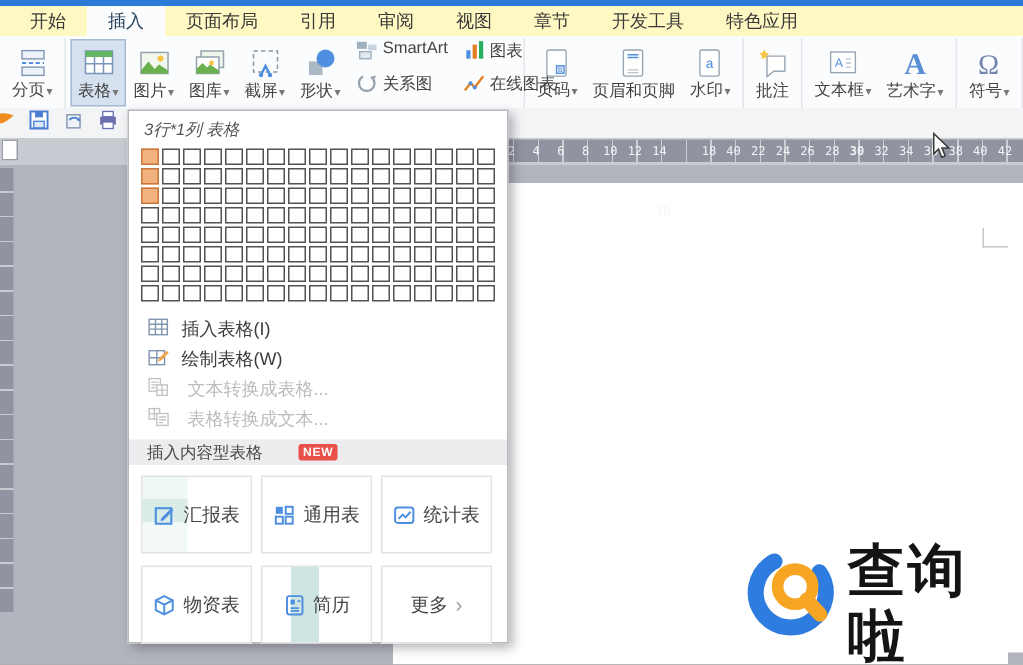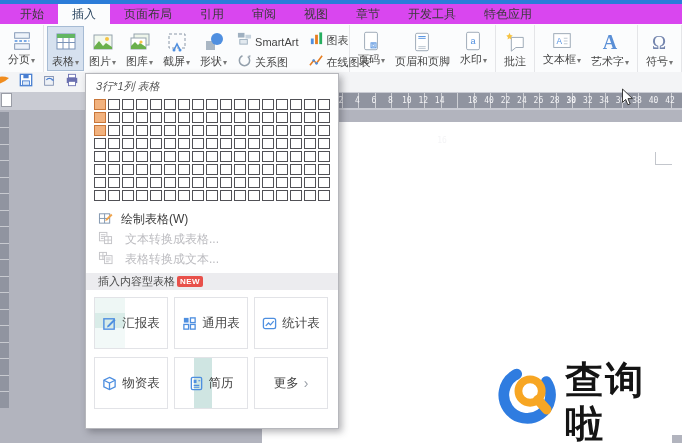--- a/index.html
+++ b/index.html
@@ -1,35 +1,35 @@
 <!DOCTYPE html>
 <html><head>
 <meta charset="utf-8">
 <style>
   html,body{margin:0;padding:0;background:#888;}
   #app{position:relative;width:682px;height:443px;overflow:hidden;background:#fbfcfd;
        font-family:"Liberation Sans","DejaVu Sans",sans-serif;user-select:none;}
   
   .top-strip{position:absolute;left:0;top:0;width:682px;height:4px;background:#2b7cd9;}
-  .tabbar{position:absolute;left:0;top:4px;width:682px;height:20px;background:#d946ef;
+  .tabbar{position:absolute;left:0;top:4px;width:682px;height:20px;background:#fef9c3;
           display:flex;align-items:stretch;padding-left:6px;box-sizing:border-box;}
   .tab{font-size:12px;color:#3a3a3a;padding:0 14px;display:flex;align-items:center;cursor:pointer;}
   .tab.active{background:#fbfcfd;color:#1f3b57;}
   
   .ribbon{position:absolute;left:0;top:25px;width:682px;height:47px;background:#fbfcfd;
           border-bottom:1px solid #e0e1e4;display:flex;align-items:stretch;overflow:hidden;}
   .rgroup{display:flex;align-items:stretch;border-right:1px solid #e4e5e8;padding:0 3px;}
   .rbtn{display:flex;flex-direction:column;align-items:center;justify-content:flex-start;
         padding:3px 4px 2px;margin:1px 0;cursor:pointer;border:1px solid transparent;}
   .rbtn .icon{height:24px;display:flex;align-items:center;justify-content:center;}
   .rbtn .lbl{font-size:11px;color:#444;white-space:nowrap;line-height:14px;}
   .rbtn.hl{background:#d6e1ef;border-color:#a6bbd4;}
   .arrow{font-size:8px;color:#777;margin-left:1px;}
   .stack{display:flex;flex-flow:column wrap;height:44px;align-content:flex-start;margin:1px 0;}
-  .sbtn{display:flex;align-items:flex-end;gap:3px;height:22px;padding:0 5px;font-size:11px;color:#444;cursor:pointer;white-space:nowrap;}
+  .sbtn{display:flex;align-items:flex-start;gap:3px;height:22px;padding:0 5px;font-size:11px;color:#444;cursor:pointer;white-space:nowrap;}
   
   .belt{position:absolute;left:0;top:72px;width:682px;height:20px;background:#f3f4f6;
         display:flex;align-items:center;gap:7px;}
   .qbtn{width:16px;height:16px;display:flex;align-items:center;justify-content:center;cursor:pointer;}
   
   .rulerzone{position:absolute;left:0;top:92px;width:682px;height:18px;background:#c9cbd3;}
   .tabsel{position:absolute;left:1px;top:1px;width:11px;height:14px;background:#fff;border:1px solid #9a9da6;box-sizing:border-box;}
   .hruler{position:absolute;left:310px;top:1px;width:372px;height:15px;background:#9094a0;
           background-image:repeating-linear-gradient(90deg,transparent 0 15.5px,rgba(255,255,255,.55) 15.5px 16.45px);}
   .hrnum{position:absolute;top:0;height:15px;line-height:15px;font-size:8px;color:#f4f4f6;
@@ -45,21 +45,21 @@
   
   .dropdown{position:absolute;left:85px;top:73px;width:254px;height:356px;background:#fff;
             border:1px solid #b6b7bc;box-sizing:border-box;box-shadow:3px 3px 7px rgba(40,40,50,.35);z-index:20;}
   .dd-header{padding:5px 10px 2px;font-size:11px;color:#555;font-style:italic;}
   .dd-grid{margin:3px 8px 5px;display:grid;grid-template-columns:repeat(17,12px);gap:2px;}
   .gcell{width:12px;height:11px;border:1px solid #515156;background:#fff;box-sizing:border-box;cursor:pointer;}
   .gcell.sel{background:#f2b27e;border-color:#c8763a;}
   .dd-items{padding:3px 0 1px;}
   .mi{display:flex;align-items:center;height:20px;padding:0 12px;gap:8px;font-size:12px;color:#3c3c3c;cursor:pointer;}
   .mi.disabled{color:#bcbcc0;cursor:default;gap:12px;}
-  .dd-sec{height:17px;background:#ececef;display:flex;align-items:center;gap:2px;
+  .dd-sec{height:17px;background:#ececef;display:flex;align-items:center;gap:24px;
           padding:0 12px;font-size:11px;color:#4a4a4a;margin-top:3px;}
   .badge{background:#e8504a;color:#fff;font-size:8px;font-weight:bold;border-radius:2px;
          padding:1px 3px;line-height:9px;letter-spacing:.5px;}
   .dd-cards{display:grid;grid-template-columns:repeat(3,74px);gap:8px 6px;padding:7px 8px;}
   .tpl{border:1px solid #e2e3e7;height:50px;display:flex;align-items:center;justify-content:center;
        gap:5px;font-size:12.5px;color:#444;background:#fff;cursor:pointer;position:relative;overflow:hidden;}
   .tpl span{position:relative;z-index:2;}
   .tpl .icon{position:relative;z-index:2;display:flex;}
   .tpl-report{background:linear-gradient(180deg,#eef7f5 0 30%,#d9ece8 30% 60%,#f2f9f8 60% 100%) no-repeat;background-size:42% 100%;}
   .tpl-resume{background:linear-gradient(90deg,#fff 0 26%,#cfe5e2 26% 52%,#fff 52%);}
@@ -477,20 +477,27 @@
         <div class="gcell"></div>
         <div class="gcell"></div>
         <div class="gcell"></div>
         <div class="gcell"></div>
         <div class="gcell"></div>
         <div class="gcell"></div>
       </div>
     <div class="dd-items">
         <div class="mi">
           <span class="icon"><svg width="15" height="14" viewBox="0 0 16 15">
+              <rect x="1.5" y="2" width="13" height="11" fill="#fff" stroke="#7f94ad"></rect>
+              <path d="M1.5 5.5h13M1.5 9h13M6 2v11M10.5 2v11" stroke="#7f94ad" fill="none"></path>
+            </svg></span>
+          <span>插入表格(I)</span>
+        </div>
+        <div class="mi">
+          <span class="icon"><svg width="15" height="14" viewBox="0 0 16 15">
               <rect x="1.5" y="3" width="11" height="10" fill="#fff" stroke="#7f94ad"></rect>
               <path d="M1.5 8h11M7 3v10" stroke="#7f94ad" fill="none"></path>
               <path d="M8.5 8.5L14 3l1.5 1.5-5.5 5.5-2.3.8z" fill="#f0a34a"></path>
             </svg></span>
           <span>绘制表格(W)</span>
         </div>
         <div class="mi disabled">
           <span class="icon"><svg width="15" height="14" viewBox="0 0 16 15">
               <rect x="1.5" y="1.5" width="8" height="9" fill="#fff" stroke="#c3c3c7"></rect>
               <path d="M3 4h5M3 6h5M3 8h3" stroke="#c3c3c7"></path>

